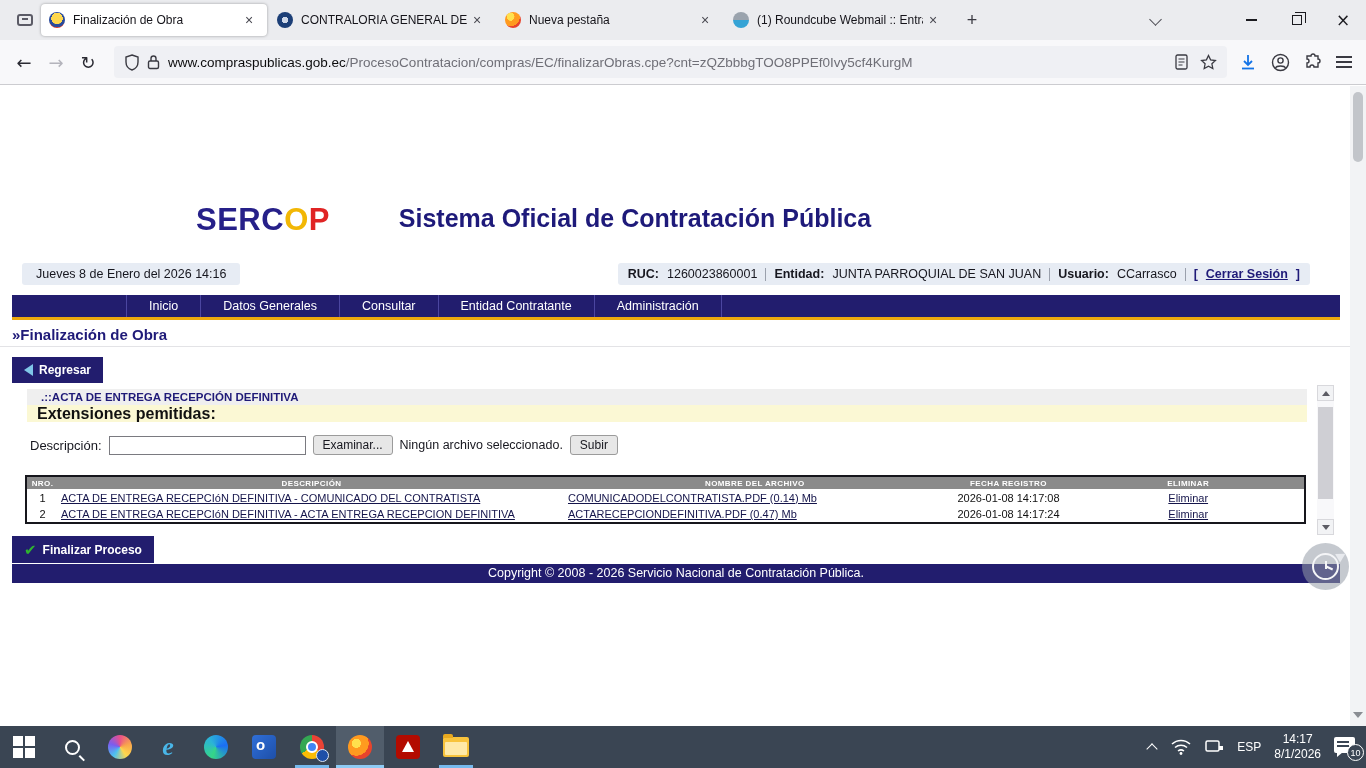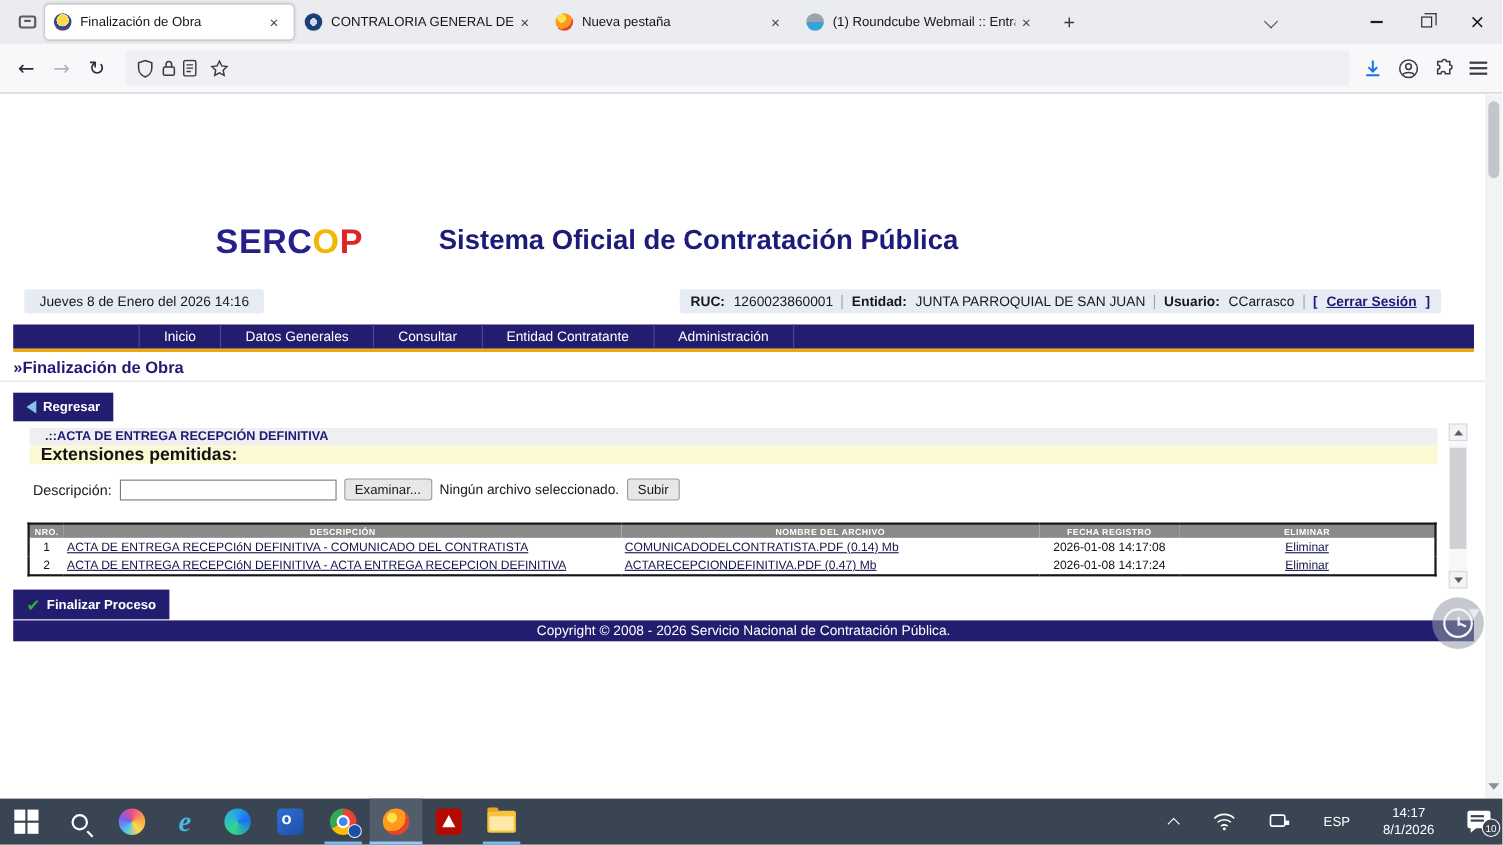--- a/index.html
+++ b/index.html
@@ -165,21 +165,21 @@
     background:#4285f4; border:2px solid #fff; border-radius:50%; box-sizing:border-box;}
   .chrome .badge { position:absolute; right:-5px; bottom:-3px; width:13px; height:13px; border-radius:50%;
     background:#1e4fa8; border:1.5px solid #dce6f5; }
   .firefox { background:radial-gradient(circle at 35% 35%, #ffe14d 0 20%, #ff9a1f 21% 55%, #e8442c 56% 85%, #7a2a8c 86% 100%); }
   .acrobat { border-radius:4px; background:#b30b00; position:relative; }
   .acrobat::after { content:""; position:absolute; left:6px; top:6px; width:0; height:0;
     border-left:6px solid transparent; border-right:6px solid transparent; border-bottom:11px solid #fff; }
   .folder { width:26px; height:20px; background:#f8c33c; border-radius:2px; position:relative; }
   .folder::before { content:""; position:absolute; left:0; top:-3px; width:10px; height:4px; background:#e8a91f; border-radius:2px 2px 0 0; }
   .folder::after { content:""; position:absolute; left:2px; top:5px; right:2px; bottom:2px; background:#ffe9a8; border-radius:1px; }
-  #tray { position:absolute; right:8px; top:726px; height:42px; display:flex; align-items:center; gap:30px; color:#fff; }
+  #tray { position:absolute; right:8px; top:726px; height:42px; display:flex; align-items:center; gap:13px; color:#fff; }
   .tray-chev { width:10px; height:10px; position:relative; }
   .tray-chev::before { content:""; position:absolute; left:0; top:3px; width:7px; height:7px;
     border-left:1.6px solid #fff; border-top:1.6px solid #fff; transform:rotate(45deg); }
   #tray-clock { text-align:center; font-size:12px; line-height:15px; }
   .notif { position:relative; width:24px; height:22px; }
   .notif .bubble { position:absolute; left:0; top:1px; width:21px; height:16px; background:#fff; border-radius:2px; }
   .notif .bubble::before { content:""; position:absolute; left:3px; bottom:-4px; width:0; height:0;
     border-top:5px solid #fff; border-right:6px solid transparent; }
   .notif .bubble::after { content:""; position:absolute; left:3px; top:4px; width:12px; height:1.8px;
     background:#3a4553; box-shadow:0 4px 0 #3a4553; }
@@ -239,20 +239,21 @@
     <div class="navbtn">↻</div>
 
     <div id="urlbar">
       <svg width="16" height="17" viewBox="0 0 16 17">
         <path d="M8 1 L14 3 V8 C14 12 11 15 8 16 C5 15 2 12 2 8 V3 Z" fill="none" stroke="#3a3a42" stroke-width="1.4"></path>
       </svg>
       <svg width="13" height="16" viewBox="0 0 13 16" style="margin-left:7px;">
         <rect x="1.5" y="7" width="10" height="7.5" rx="1.5" fill="none" stroke="#3a3a42" stroke-width="1.4"></rect>
         <path d="M4 7 V4.5 a2.5 2.5 0 0 1 5 0 V7" fill="none" stroke="#3a3a42" stroke-width="1.4"></path>
       </svg>
+      <div id="urltext"><span class="domain">www.compraspublicas.gob.ec</span><span class="path">/ProcesoContratacion/compras/EC/finalizarObras.cpe?cnt=zQZbbbgTOO8PPEf0Ivy5cf4KurgM</span></div>
       <svg width="15" height="16" viewBox="0 0 15 16" style="margin:0 10px 0 6px;">
         <rect x="1" y="1" width="11" height="14" rx="1.5" fill="none" stroke="#3a3a42" stroke-width="1.3"></rect>
         <path d="M3.5 5 h6 M3.5 8 h6 M3.5 11 h4" stroke="#3a3a42" stroke-width="1.2"></path>
       </svg>
       <svg width="17" height="17" viewBox="0 0 17 17">
         <path d="M8.5 1.5 l2.1 4.4 4.8.6 -3.5 3.3 .9 4.7 -4.3-2.3 -4.3 2.3 .9-4.7 -3.5-3.3 4.8-.6 Z" fill="none" stroke="#3a3a42" stroke-width="1.3"></path>
       </svg>
     </div>
 
     <div class="tbicons">

